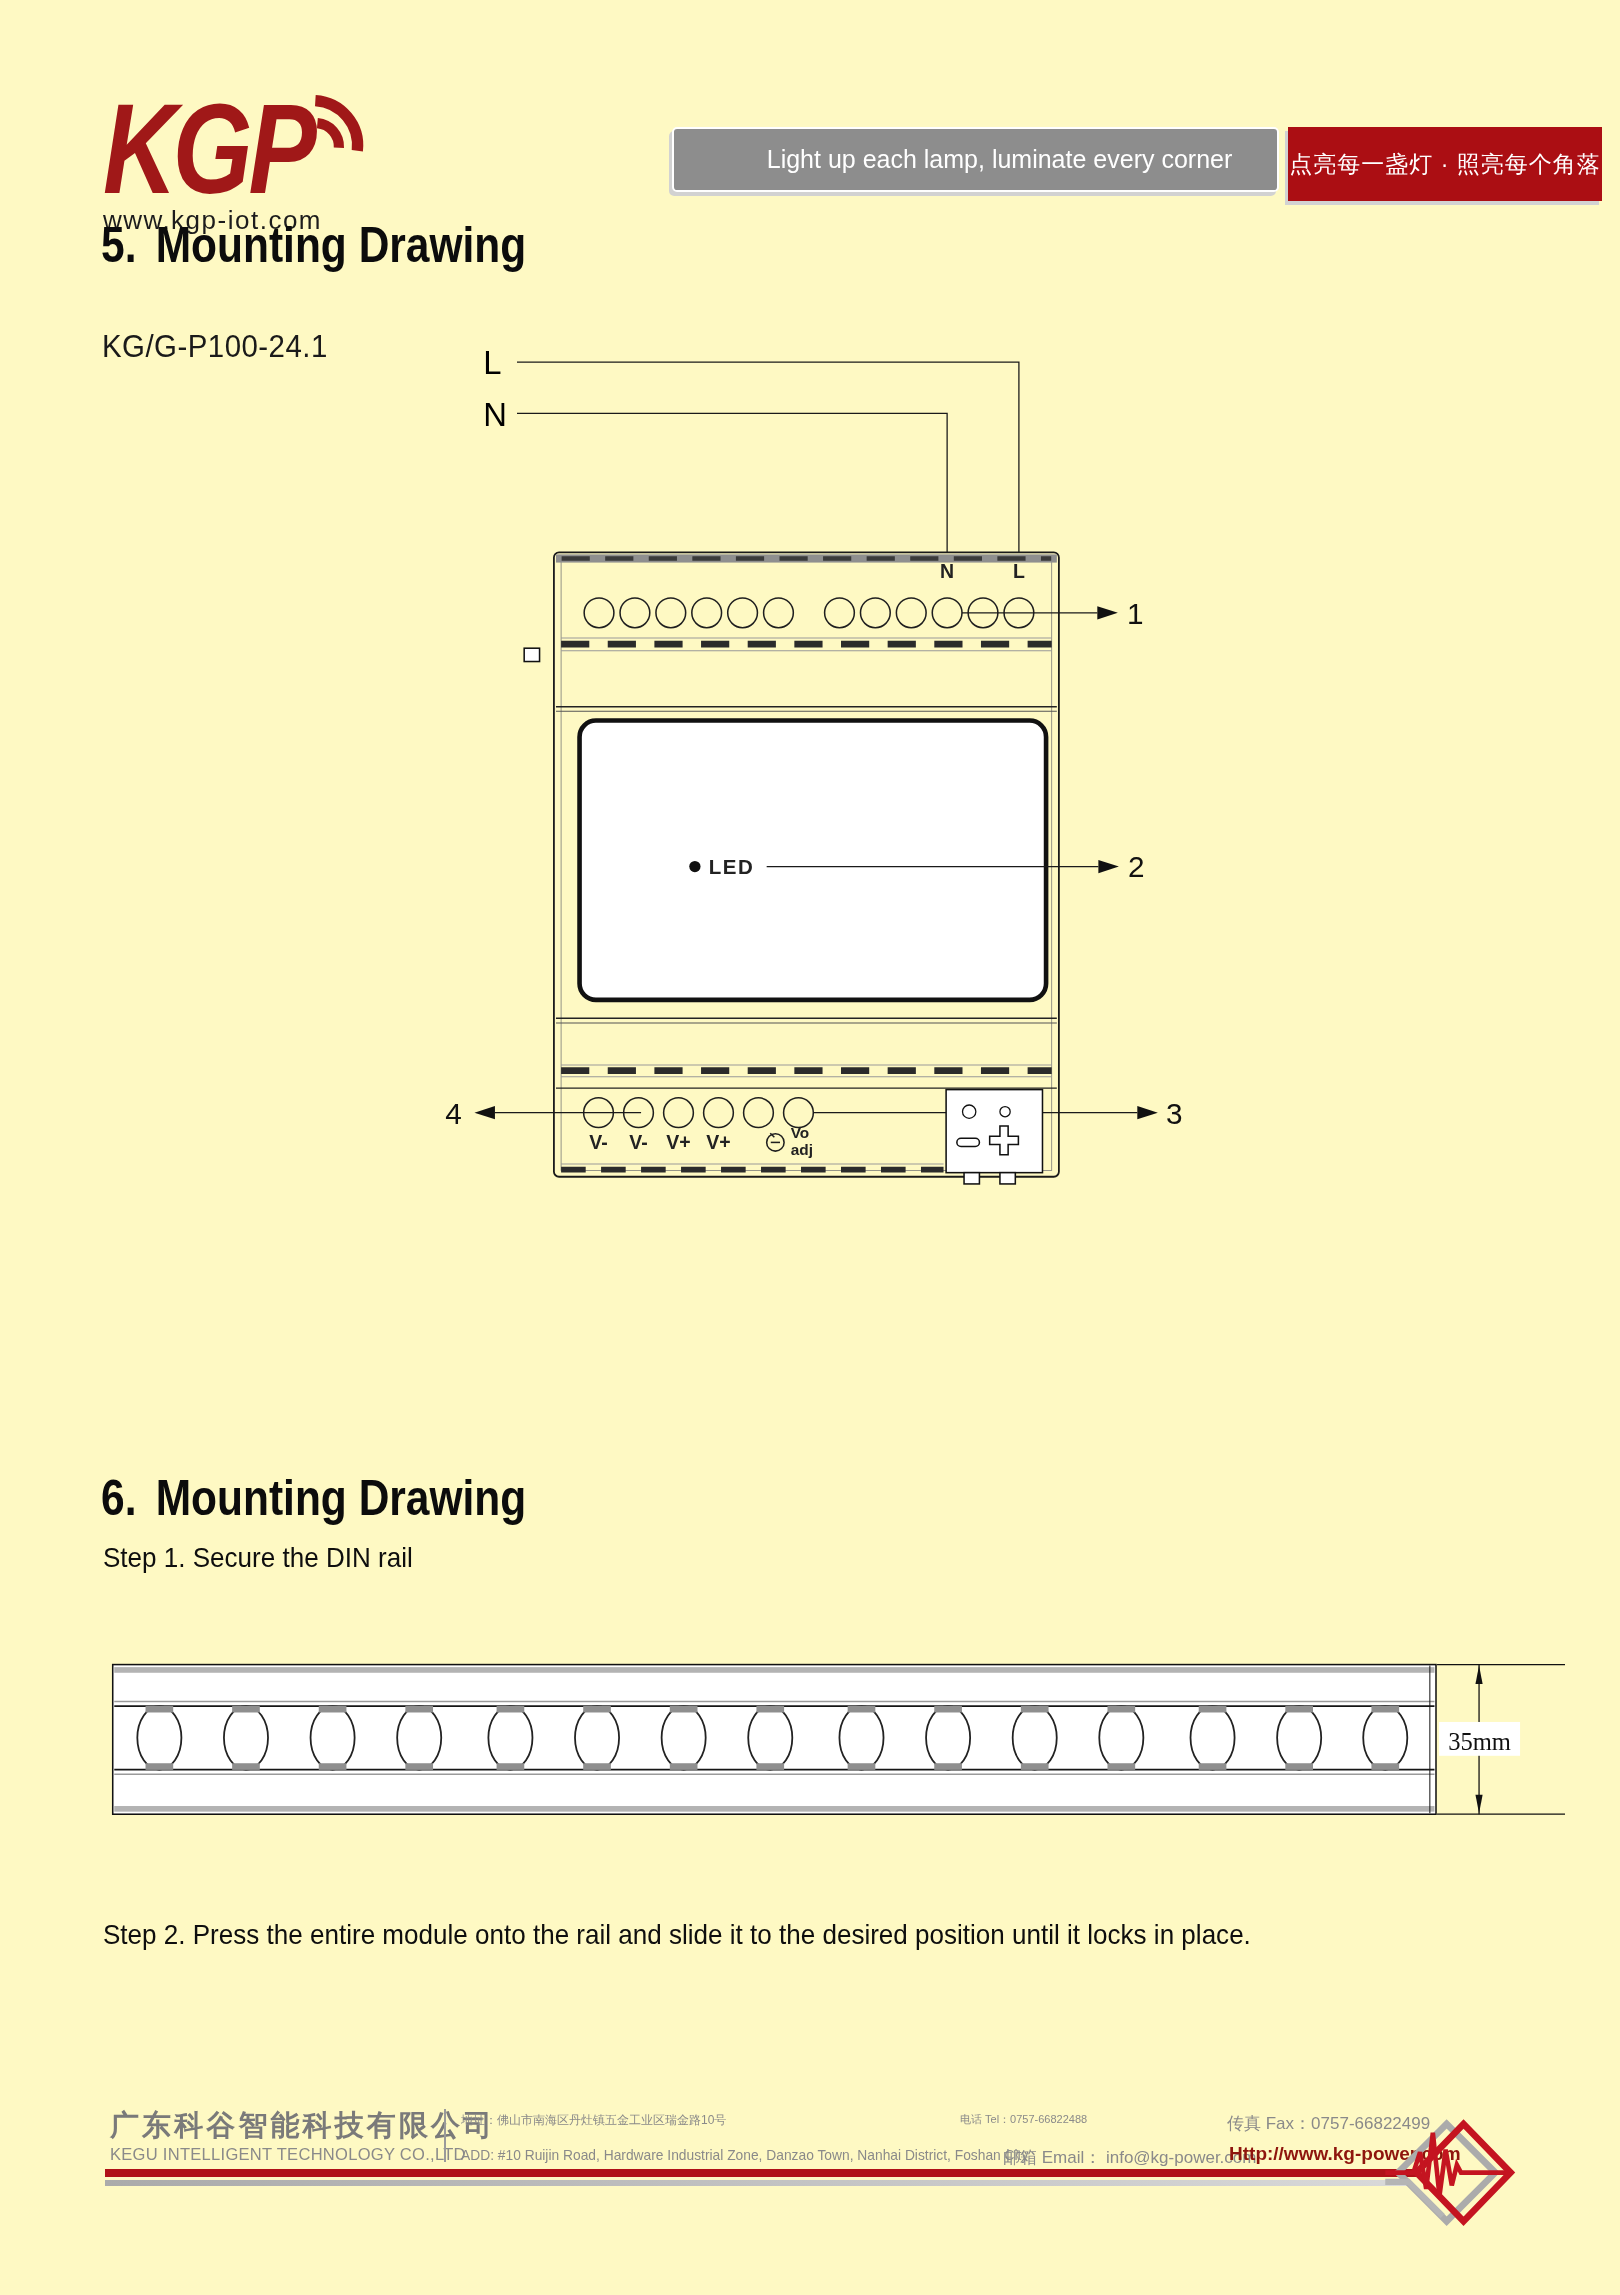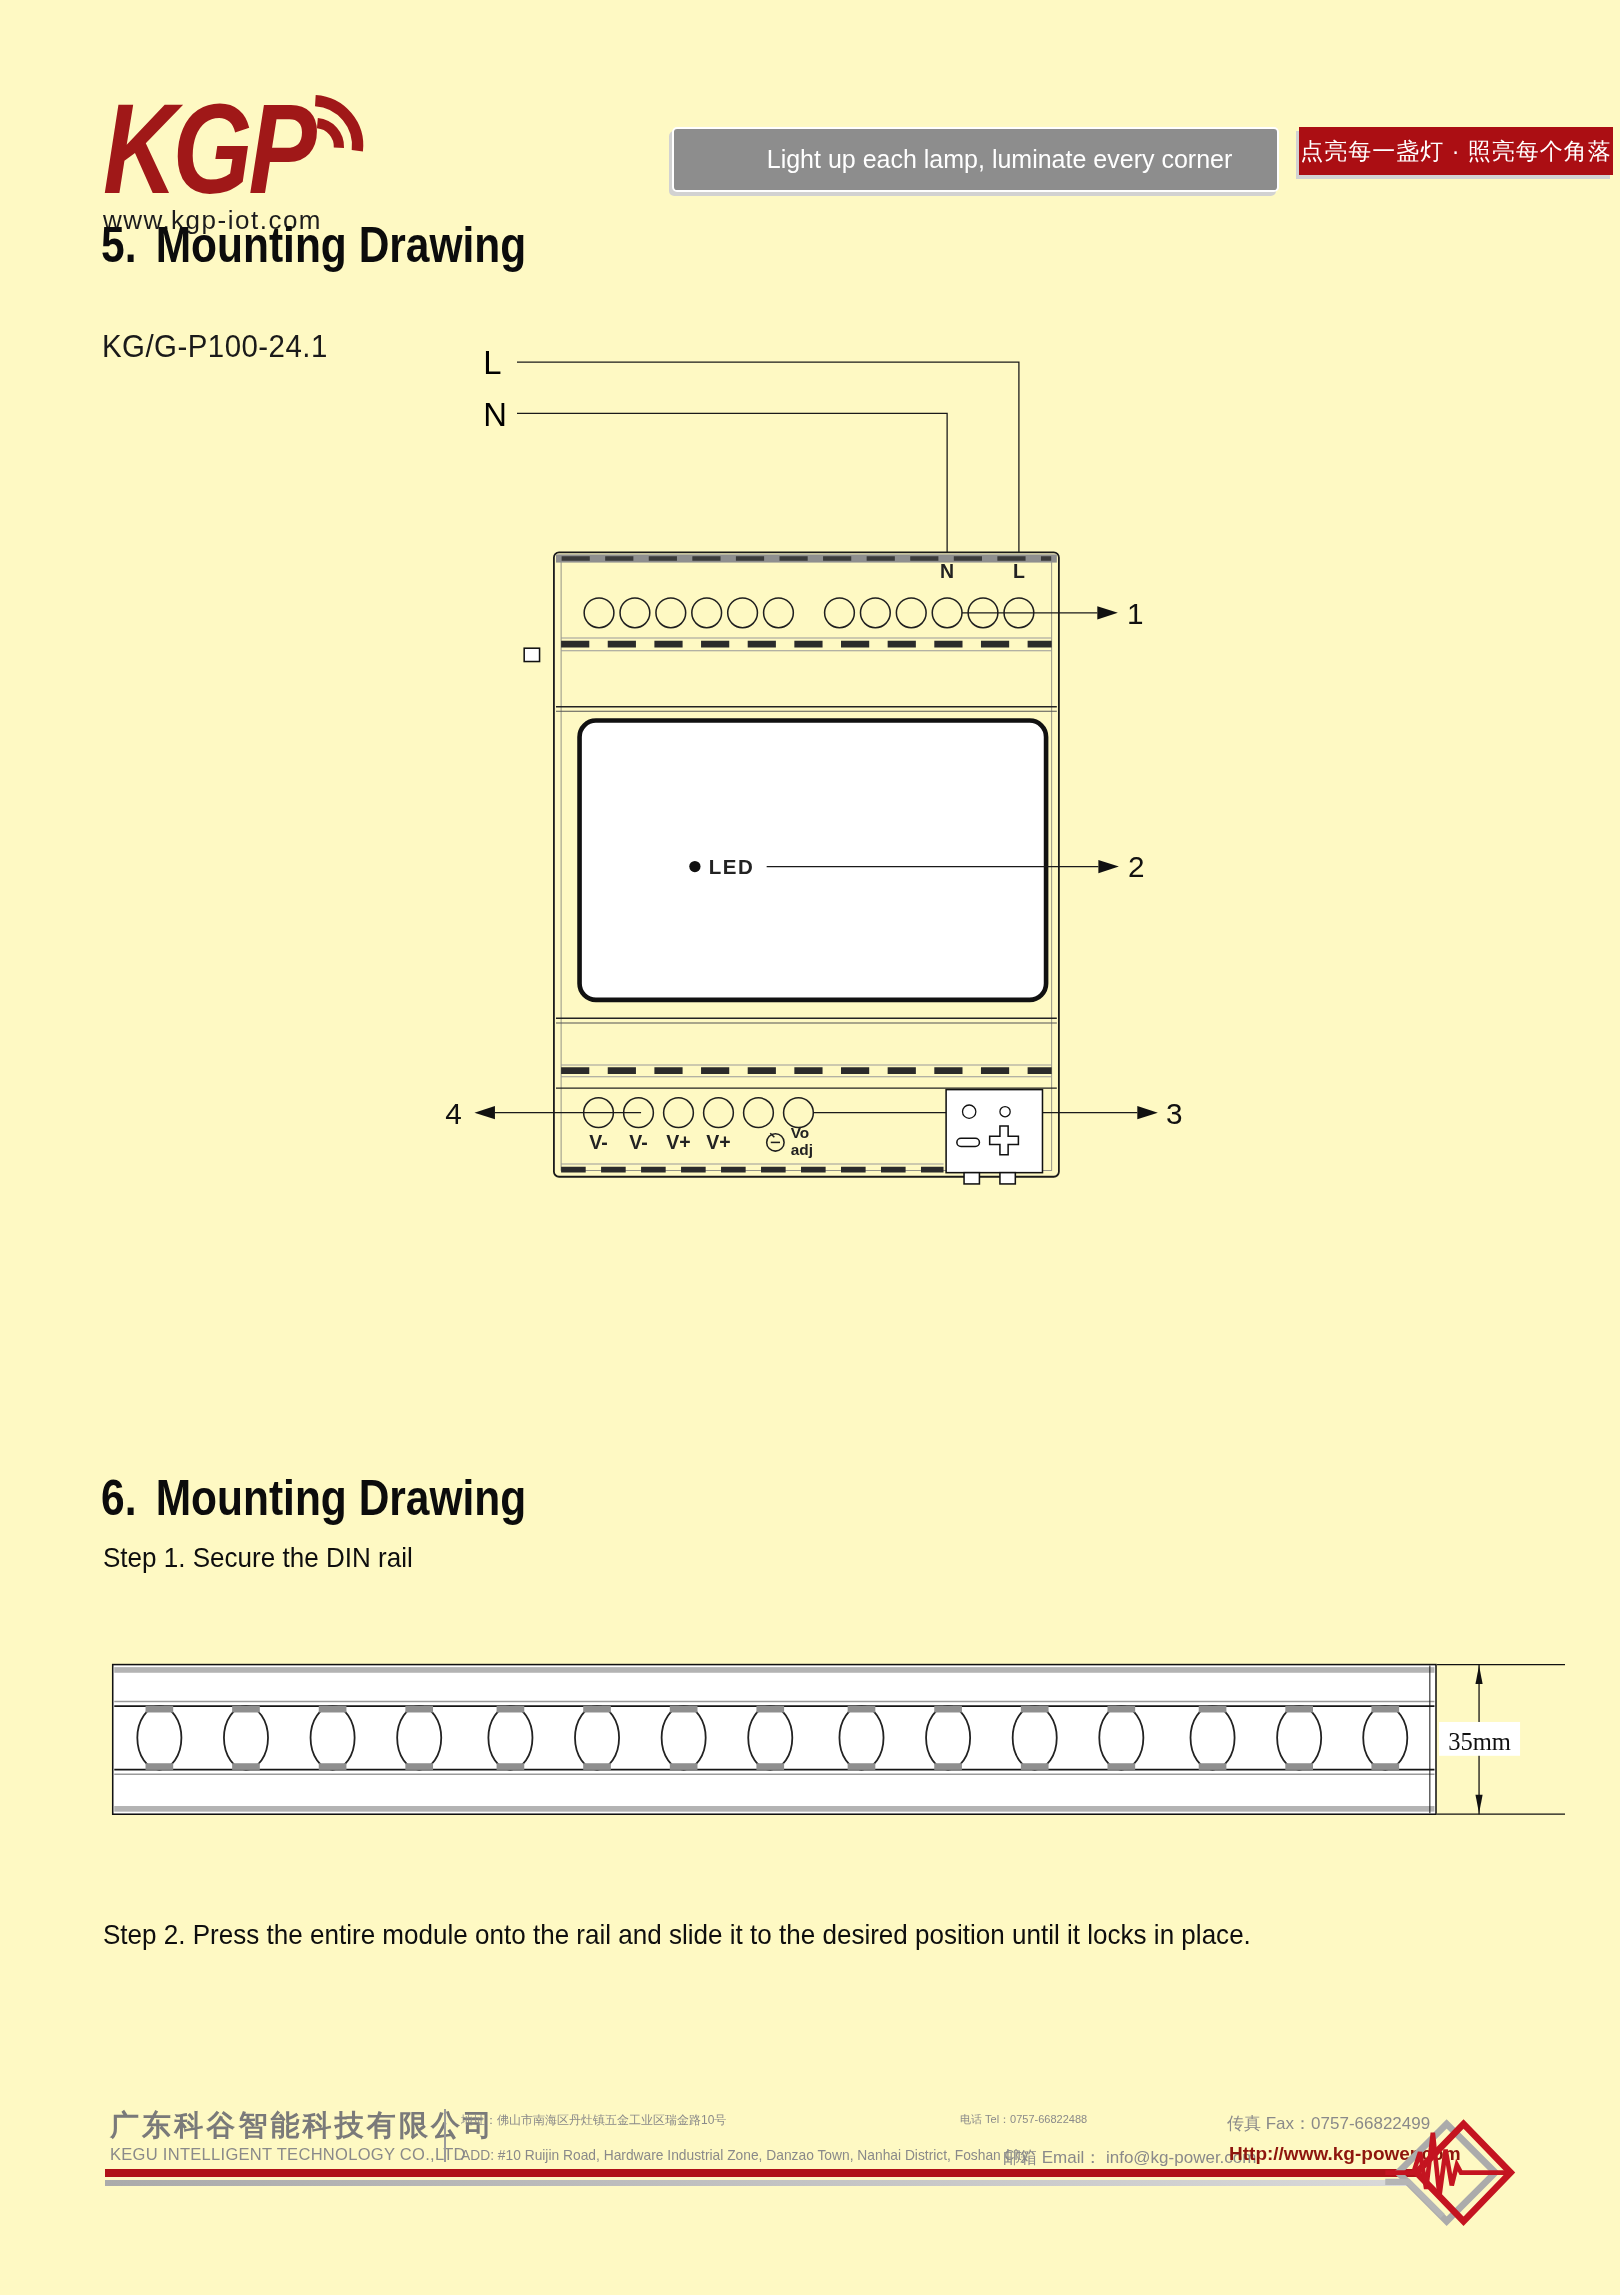--- a/index.html
+++ b/index.html
@@ -16,21 +16,21 @@
   }
   .kgp-www{font-size:26px;letter-spacing:1.5px;color:#1c1c1c;margin-top:5.1px;white-space:nowrap;}
   .wifi-svg{position:absolute;left:197px;top:-23px;}
   .banner{position:absolute;left:672px;top:127px;display:flex;align-items:flex-start;
           filter:drop-shadow(-2.6px 4.6px 0 #d2d2d2);}
   .banner-gray{
     width:555px;height:61px;background:#8d8d8d;border:2.1px solid #ffffff;border-radius:5.1px;
     display:flex;align-items:center;justify-content:center;color:#fff;font-size:25px;white-space:nowrap;padding-left:48px;
   }
   .banner-red{
-    width:314px;height:48px;background:#AB0E13;margin-left:20px;
+    width:314px;height:74px;background:#AB0E13;margin-left:9px;
     display:flex;align-items:center;justify-content:center;color:#fff;font-size:23px;
     letter-spacing:1px;white-space:nowrap;
   }
   
   .sec-heading{position:absolute;left:101px;font-size:50px;font-weight:bold;color:#0c0c0c;
     transform:scaleX(.85);transform-origin:left top;white-space:nowrap;line-height:1.1;}
   .sec-heading .h-num{margin-right:22.6px;}
   #sec5-heading{top:218px;}
   #sec6-heading{top:1471px;}
   .model-text{position:absolute;left:102px;top:328px;font-size:32px;color:#1a1a1a;

